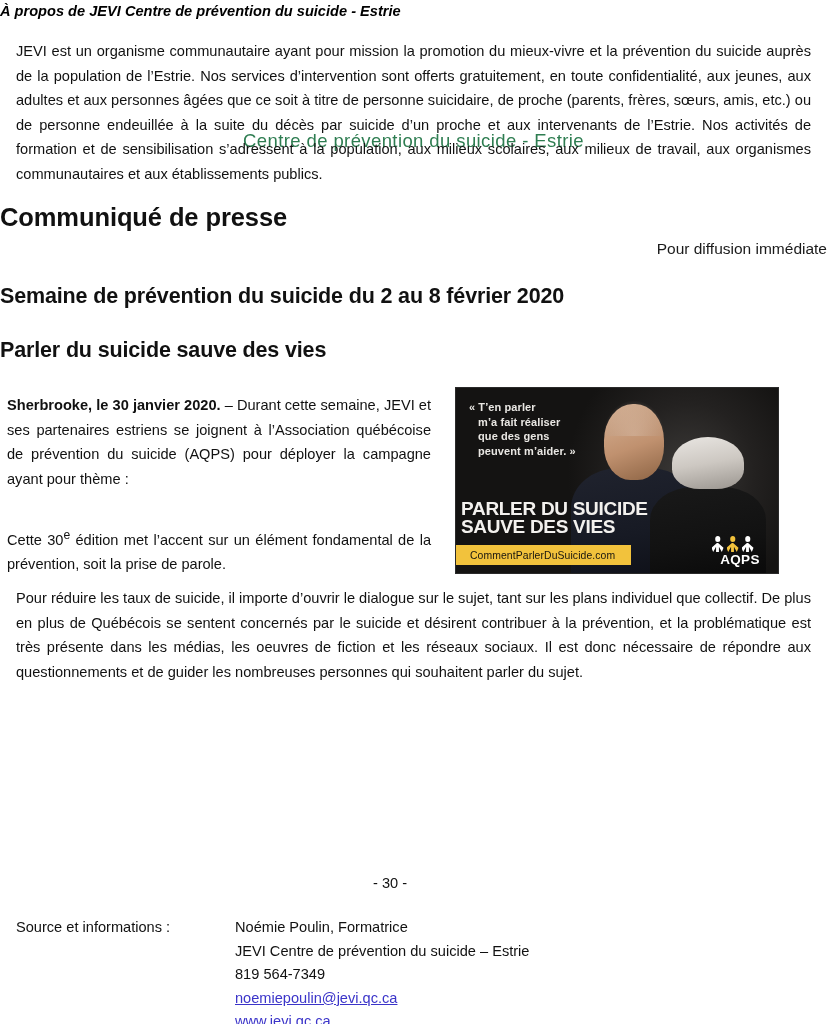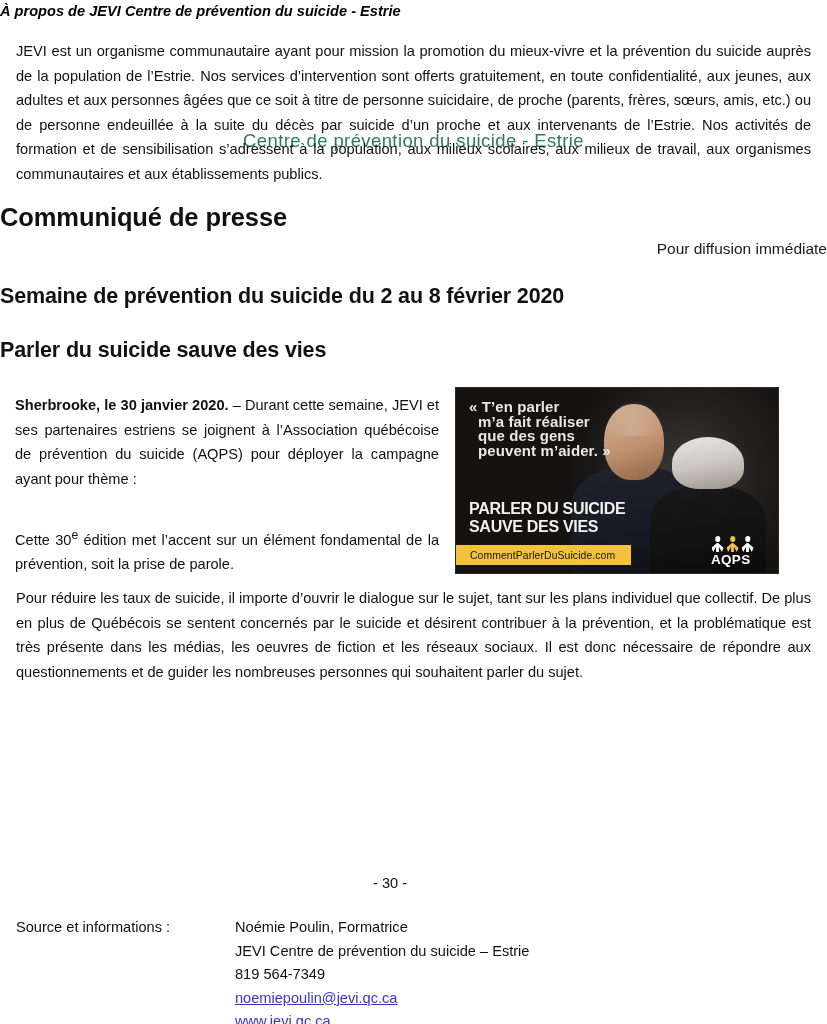--- a/index.html
+++ b/index.html
@@ -142,21 +142,21 @@
   .body-text {
     position: absolute;
     font-size: 14.6px;
     line-height: 24.5px;
     color: #111111;
     text-align: justify;
     text-justify: inter-word;
   }
 
   #lead-col {
-    left: 15px;
+    left: 7px;
     top: 393px;
     width: 424px;
   }
   #lead-col p { margin: 0; }
   #lead-col .gap-sm { height: 16px; }
   .lead-bold { font-weight: 700; }
   .slogan-inline {
     font-weight: 700;
     font-style: italic;
   }
@@ -235,32 +235,32 @@
     inset: 0;
     background:
       radial-gradient(ellipse 120px 130px at 72% 46%, #3c3a38 0%, #232120 55%, #141312 100%),
       linear-gradient(100deg, #101010 0%, #1b1a19 40%, #121211 100%);
   }
   .poster-quote {
     position: absolute;
     left: 13px;
     top: 12px;
     font-family: "Liberation Sans", sans-serif;
-    font-size: 15px;
+    font-size: 11px;
     line-height: 14.6px;
     font-weight: 700;
     color: #e9e7e3;
     letter-spacing: 0.1px;
   }
   .poster-quote .indent { padding-left: 9px; display: block; }
   .poster-slogan {
     position: absolute;
-    left: 13px;
+    left: 5px;
     top: 112px;
-    font-size: 16px;
+    font-size: 19px;
     line-height: 17.5px;
     font-weight: 700;
     color: #f3f1ee;
     letter-spacing: -0.3px;
   }
   .poster-url-bar {
     position: absolute;
     left: 0;
     top: 157px;
     width: 175px;
@@ -274,21 +274,21 @@
     font-size: 10.4px;
     font-weight: 400;
     color: #17150f;
     letter-spacing: 0.1px;
   }
   
   .aqps {
     position: absolute;
     right: 9px;
     bottom: 6px;
-    text-align: left;
+    text-align: center;
     width: 58px;
   }
   .aqps-figs {
     position: relative;
     height: 17px;
     margin-bottom: 1px;
   }
   .aqps-fig {
     position: absolute;
     bottom: 0;

